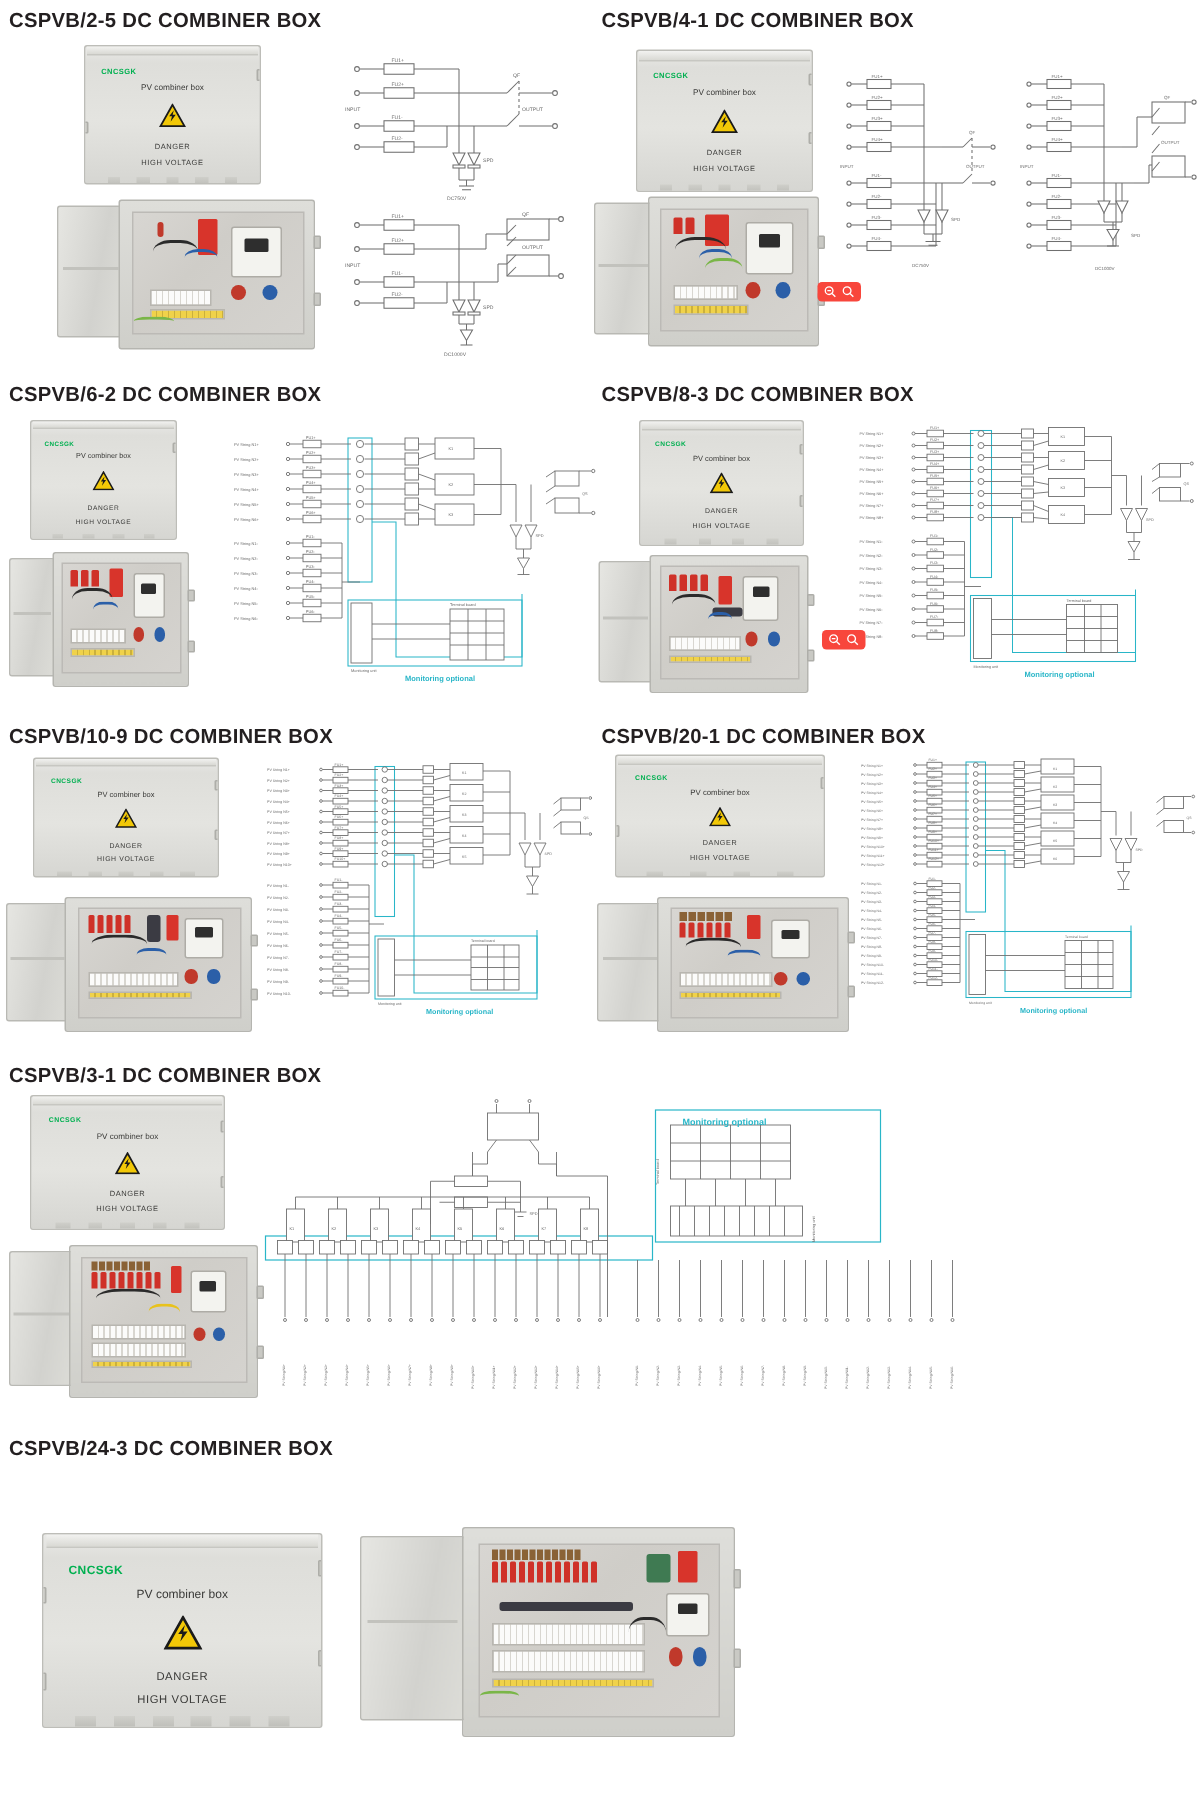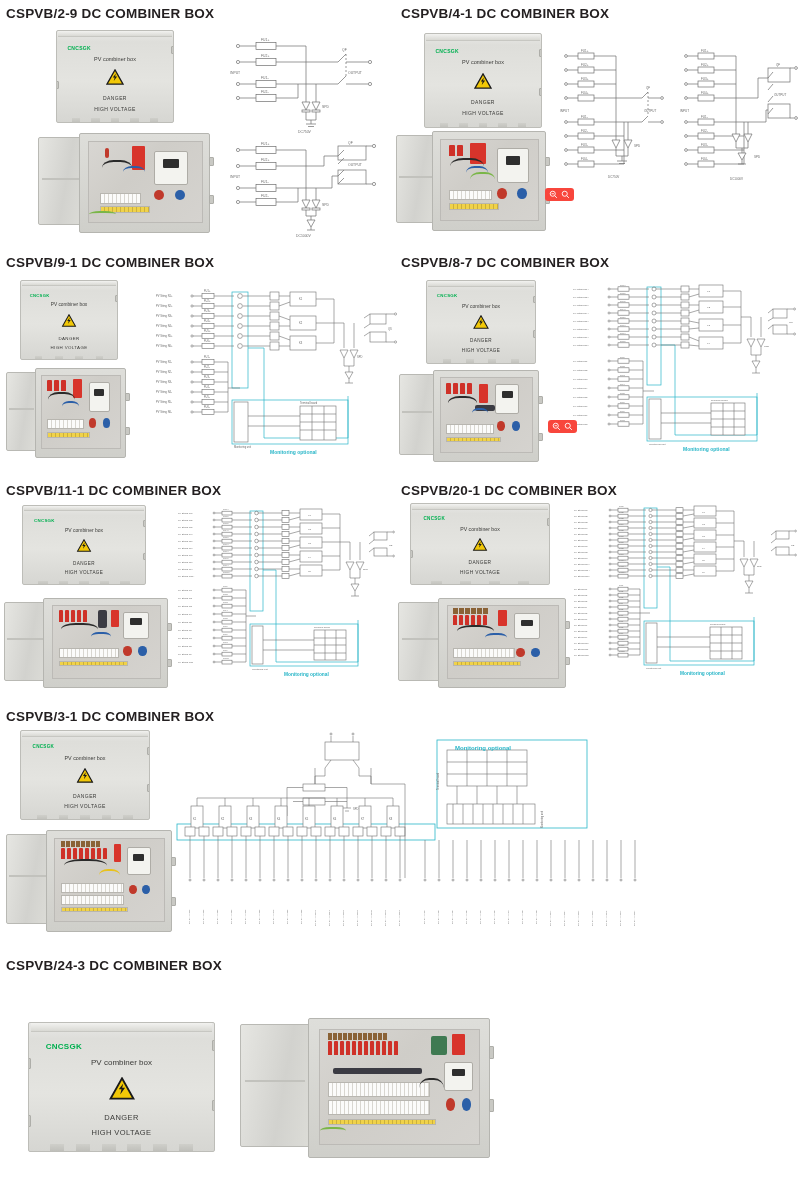--- a/index.html
+++ b/index.html
@@ -110,21 +110,21 @@
     position:absolute; background:#f8463c; border-radius:3px;
     display:flex; align-items:center; gap:3px; padding:2px 4px;
   }
   .zoom-badge svg { display:block; }
 </style>
 </head>
 <body>
 
 <div class="page">
 
-  <div class="sec-title" style="left:6px; top:6px;">CSPVB/2-9 DC COMBINER BOX</div>
+  <div class="sec-title" style="left:6px; top:6px;">CSPVB/2-5 DC COMBINER BOX</div>
 
   <div class="box-front" style="left:56px; top:30px; width:118px; height:93px;">
     <div class="lid"></div>
     <div class="hinge" style="top:16%;"></div>
     <div class="hinge l" style="top:55%;"></div>
     <div class="brand" style="font-size:5px;">CNCSGK</div>
     <div class="pvlabel" style="font-size:5.5px;">PV combiner box</div>
     <svg class="warn-tri" width="18" height="16" viewBox="0 0 20 18">
       <polygon points="10,1 19,17 1,17" fill="#f2c807" stroke="#1a1a1a" stroke-width="1.4"></polygon>
       <polygon points="11,5 7.5,9.6 9.6,9.6 8.6,13.6 12.4,8.4 10.1,8.4" fill="#1a1a1a"></polygon>
@@ -491,21 +491,21 @@
       <circle cx="5" cy="5" r="3.4" fill="none" stroke="#fff" stroke-width="1.2"></circle>
       <line x1="7.6" y1="7.6" x2="10.5" y2="10.5" stroke="#fff" stroke-width="1.2"></line>
       <line x1="3.4" y1="5" x2="6.6" y2="5" stroke="#fff" stroke-width="1.2"></line>
     </svg>
     <svg width="9" height="9" viewBox="0 0 12 12">
       <circle cx="5" cy="5" r="3.4" fill="none" stroke="#fff" stroke-width="1.2"></circle>
       <line x1="7.6" y1="7.6" x2="10.5" y2="10.5" stroke="#fff" stroke-width="1.2"></line>
     </svg>
   </div>
 
-  <div class="sec-title" style="left:6px; top:255px;">CSPVB/9-1 DC COMBINER BOX</div>
+  <div class="sec-title" style="left:6px; top:255px;">CSPVB/6-2 DC COMBINER BOX</div>
 
   <div class="box-front" style="left:20px; top:280px; width:98px; height:80px;">
     <div class="lid"></div>
     <div class="hinge" style="top:18%;"></div>
     <div class="brand" style="font-size:4.2px;">CNCSGK</div>
     <div class="pvlabel" style="font-size:4.8px;">PV combiner box</div>
     <svg class="warn-tri" width="15" height="13" viewBox="0 0 20 18">
       <polygon points="10,1 19,17 1,17" fill="#f2c807" stroke="#1a1a1a" stroke-width="1.4"></polygon>
       <polygon points="11,5 7.5,9.6 9.6,9.6 8.6,13.6 12.4,8.4 10.1,8.4" fill="#1a1a1a"></polygon>
     </svg>
@@ -711,21 +711,21 @@
         <text x="151" y="56">K3</text>
         <text x="209" y="70">SPD</text>
         <text x="240" y="42">QS</text>
         <text x="152" y="116">Terminal board</text>
         <text x="86" y="160">Monitoring unit</text>
       </g>
       <text x="122" y="166" fill="#29b6c8" font-family="Liberation Sans, sans-serif" font-size="5" font-weight="600">Monitoring optional</text>
     </svg>
   </div>
 
-  <div class="sec-title" style="left:401px; top:255px;">CSPVB/8-7 DC COMBINER BOX</div>
+  <div class="sec-title" style="left:401px; top:255px;">CSPVB/8-3 DC COMBINER BOX</div>
 
   <div class="box-front" style="left:426px; top:280px; width:110px; height:84px;">
     <div class="lid"></div>
     <div class="hinge" style="top:18%;"></div>
     <div class="hinge" style="top:60%;"></div>
     <div class="brand" style="font-size:4.4px;">CNCSGK</div>
     <div class="pvlabel" style="font-size:5px;">PV combiner box</div>
     <svg class="warn-tri" width="16" height="14" viewBox="0 0 20 18">
       <polygon points="10,1 19,17 1,17" fill="#f2c807" stroke="#1a1a1a" stroke-width="1.4"></polygon>
       <polygon points="11,5 7.5,9.6 9.6,9.6 8.6,13.6 12.4,8.4 10.1,8.4" fill="#1a1a1a"></polygon>
@@ -972,21 +972,21 @@
       <circle cx="5" cy="5" r="3.4" fill="none" stroke="#fff" stroke-width="1.2"></circle>
       <line x1="7.6" y1="7.6" x2="10.5" y2="10.5" stroke="#fff" stroke-width="1.2"></line>
       <line x1="3.4" y1="5" x2="6.6" y2="5" stroke="#fff" stroke-width="1.2"></line>
     </svg>
     <svg width="9" height="9" viewBox="0 0 12 12">
       <circle cx="5" cy="5" r="3.4" fill="none" stroke="#fff" stroke-width="1.2"></circle>
       <line x1="7.6" y1="7.6" x2="10.5" y2="10.5" stroke="#fff" stroke-width="1.2"></line>
     </svg>
   </div>
 
-  <div class="sec-title" style="left:6px; top:483px;">CSPVB/11-1 DC COMBINER BOX</div>
+  <div class="sec-title" style="left:6px; top:483px;">CSPVB/10-9 DC COMBINER BOX</div>
 
   <div class="box-front" style="left:22px; top:505px; width:124px; height:80px;">
     <div class="lid"></div>
     <div class="hinge" style="top:18%;"></div>
     <div class="hinge" style="top:60%;"></div>
     <div class="brand" style="font-size:4.4px;">CNCSGK</div>
     <div class="pvlabel" style="font-size:5px;">PV combiner box</div>
     <svg class="warn-tri" width="15" height="13" viewBox="0 0 20 18">
       <polygon points="10,1 19,17 1,17" fill="#f2c807" stroke="#1a1a1a" stroke-width="1.4"></polygon>
       <polygon points="11,5 7.5,9.6 9.6,9.6 8.6,13.6 12.4,8.4 10.1,8.4" fill="#1a1a1a"></polygon>

